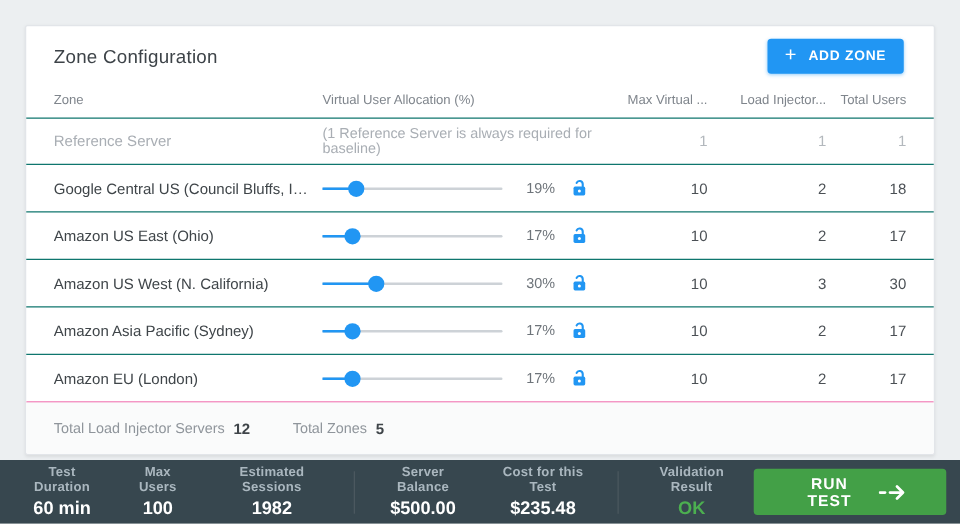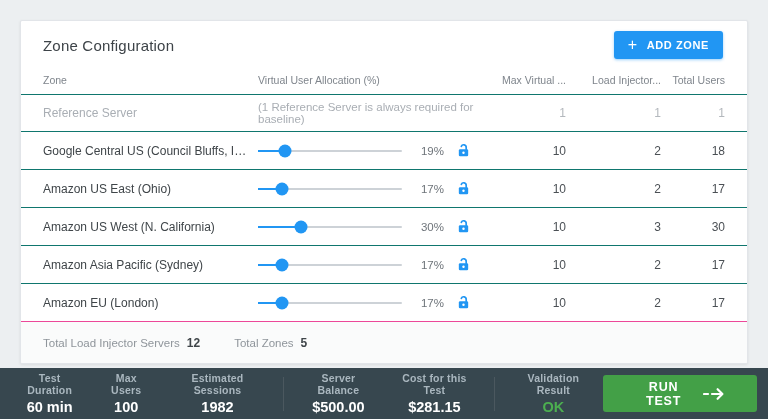--- a/index.html
+++ b/index.html
@@ -269,21 +269,21 @@
 
     <div class="bar-divider"></div>
 
     <div class="stat">
       <div class="stat-label">Server Balance</div>
       <div class="stat-value">$500.00</div>
     </div>
 
     <div class="stat">
       <div class="stat-label">Cost for this Test</div>
-      <div class="stat-value">$281.15</div>
+      <div class="stat-value">$235.48</div>
     </div>
 
     <div class="bar-divider"></div>
 
     <div class="stat">
       <div class="stat-label">Validation Result</div>
       <div class="stat-value ok">OK</div>
     </div>
 
     <button class="run-test-btn">

